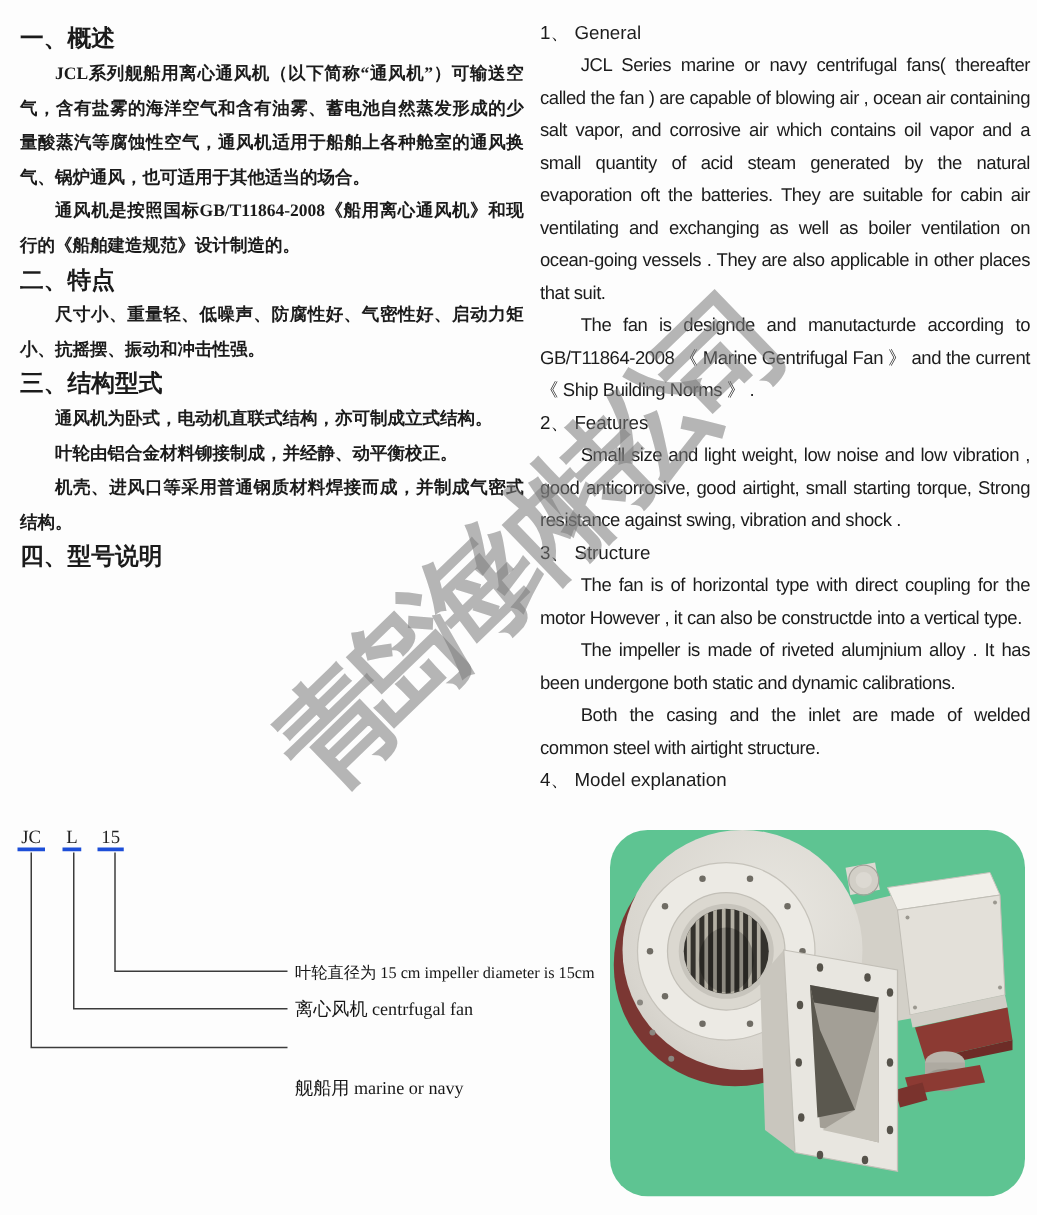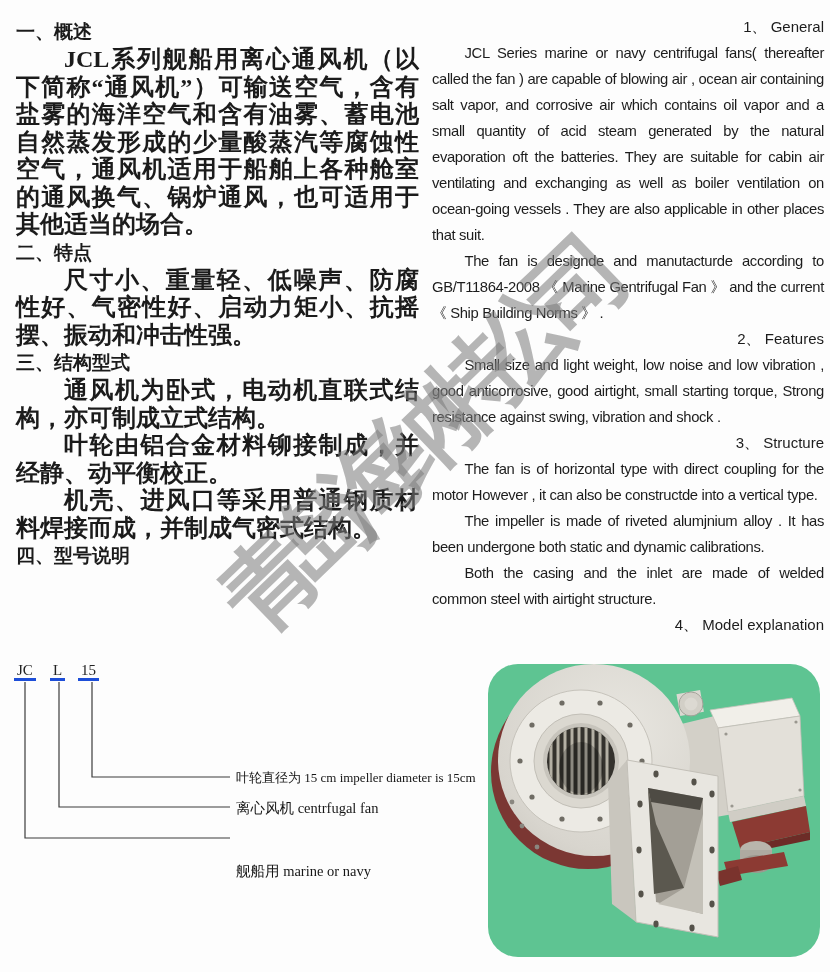--- a/index.html
+++ b/index.html
@@ -21,34 +21,34 @@
     font-family:"Liberation Serif",serif;
     z-index:6;pointer-events:none;
   }
   
   .col-left{
     position:absolute;left:16px;top:18px;width:403px;
     color:#1b1b1b;z-index:2;
   }
   .col-left h3{font-size:19px;font-weight:700;margin:0;line-height:28px;}
   .col-left p{
-    font-size:24px;font-weight:700;line-height:27.5px;
+    font-size:14px;font-weight:700;line-height:27.5px;
     margin:0;text-indent:2em;text-align:justify;
   }
   .mt6{margin-top:6px;}
   .mt7{margin-top:7px;}
   .gap-lg{margin-top:44px;}
   .mt26{margin-top:26px;}
   .mt1{margin-top:1px;}
   
   .col-right{
     position:absolute;left:432px;top:14px;width:392px;
     color:#1c1c1c;font-family:"Liberation Sans",sans-serif;z-index:2;
   }
-  .col-right h3{font-size:15px;font-weight:400;margin:0;line-height:26px;text-align:right;}
+  .col-right h3{font-size:15px;font-weight:400;margin:0;line-height:26px;}
   .col-right p{
     font-size:14.8px;line-height:26px;letter-spacing:-0.35px;
     margin:0;text-indent:2.2em;text-align:justify;
   }
   
   .diagram-lines{position:absolute;left:0;top:655px;z-index:2;}
   .dcode{
     position:absolute;font-family:"Liberation Serif",serif;
     font-size:15px;color:#222;border-bottom:3px solid #1d4ed8;
     padding:0 3px 0 3px;line-height:16px;z-index:3;
@@ -74,20 +74,21 @@
 </head>
 <body>
 
 <div class="page">
 
   <div class="watermark">青岛海纳特公司</div>
 
   <div class="col-left">
     <h3>一、概述</h3>
     <p class="mt6">JCL系列舰船用离心通风机（以下简称“通风机”）可输送空气，含有盐雾的海洋空气和含有油雾、蓄电池自然蒸发形成的少量酸蒸汽等腐蚀性空气，通风机适用于船舶上各种舱室的通风换气、锅炉通风，也可适用于其他适当的场合。</p>
+    <p class="gap-lg">通风机是按照国标GB/T11864-2008《船用离心通风机》和现行的《船舶建造规范》设计制造的。</p>
 
     <h3 class="mt26">二、特点</h3>
     <p class="mt7">尺寸小、重量轻、低噪声、防腐性好、气密性好、启动力矩小、抗摇摆、振动和冲击性强。</p>
 
     <h3 class="mt26">三、结构型式</h3>
     <p>通风机为卧式，电动机直联式结构，亦可制成立式结构。</p>
     <p>叶轮由铝合金材料铆接制成，并经静、动平衡校正。</p>
     <p>机壳、进风口等采用普通钢质材料焊接而成，并制成气密式结构。</p>
 
     <h3 class="mt1">四、型号说明</h3>

